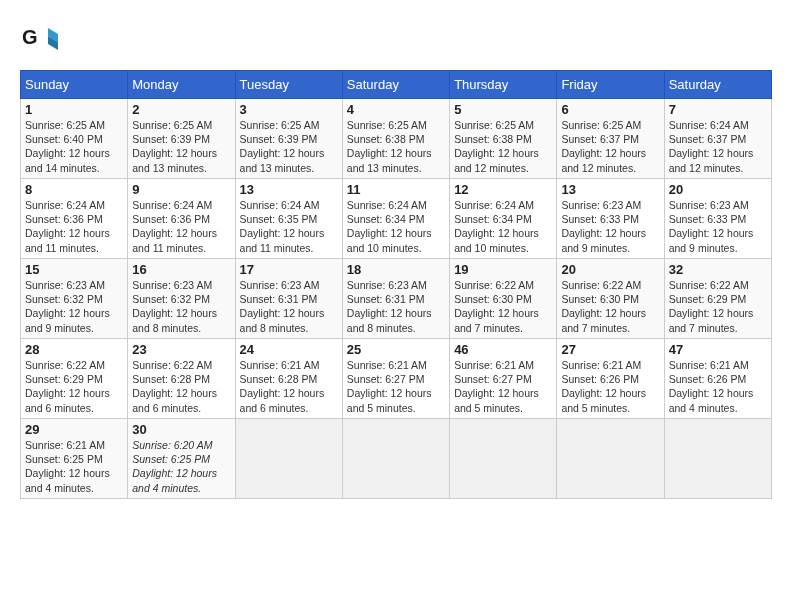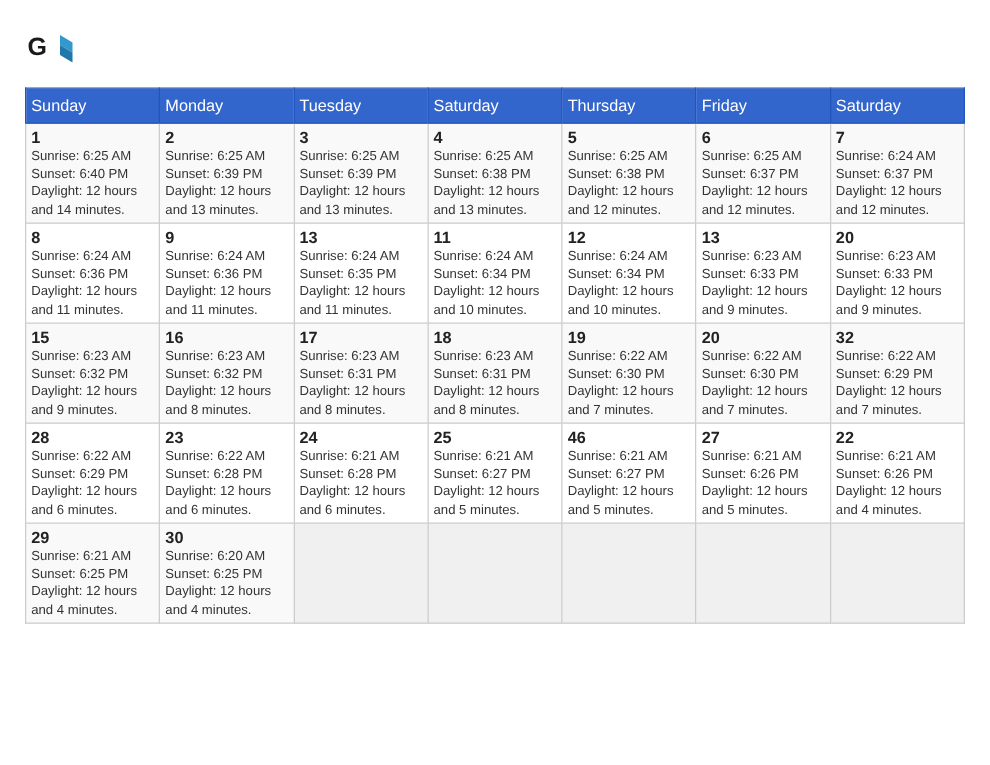--- a/index.html
+++ b/index.html
@@ -313,38 +313,38 @@
 and 5 minutes.</div>
         </td>
         <td>
           <span class="day-num">27</span>
           <div class="day-info" style="white-space: pre-line;">Sunrise: 6:21 AM
 Sunset: 6:26 PM
 Daylight: 12 hours
 and 5 minutes.</div>
         </td>
         <td>
-          <span class="day-num">22</span>
+          <span class="day-num">47</span>
           <div class="day-info" style="white-space: pre-line;">Sunrise: 6:21 AM
 Sunset: 6:26 PM
 Daylight: 12 hours
 and 4 minutes.</div>
         </td>
       </tr>
       <tr>
         <td>
           <span class="day-num">29</span>
           <div class="day-info" style="white-space: pre-line;">Sunrise: 6:21 AM
 Sunset: 6:25 PM
 Daylight: 12 hours
 and 4 minutes.</div>
         </td>
         <td>
           <span class="day-num">30</span>
-          <div class="day-info" style="white-space: pre-line;">Sunrise: 6:20 AM
+          <div class="day-info" style="white-space: pre-line; font-style: italic;">Sunrise: 6:20 AM
 Sunset: 6:25 PM
 Daylight: 12 hours
 and 4 minutes.</div>
         </td>
         <td class="empty"></td>
         <td class="empty"></td>
         <td class="empty"></td>
         <td class="empty"></td>
         <td class="empty"></td>
       </tr>

